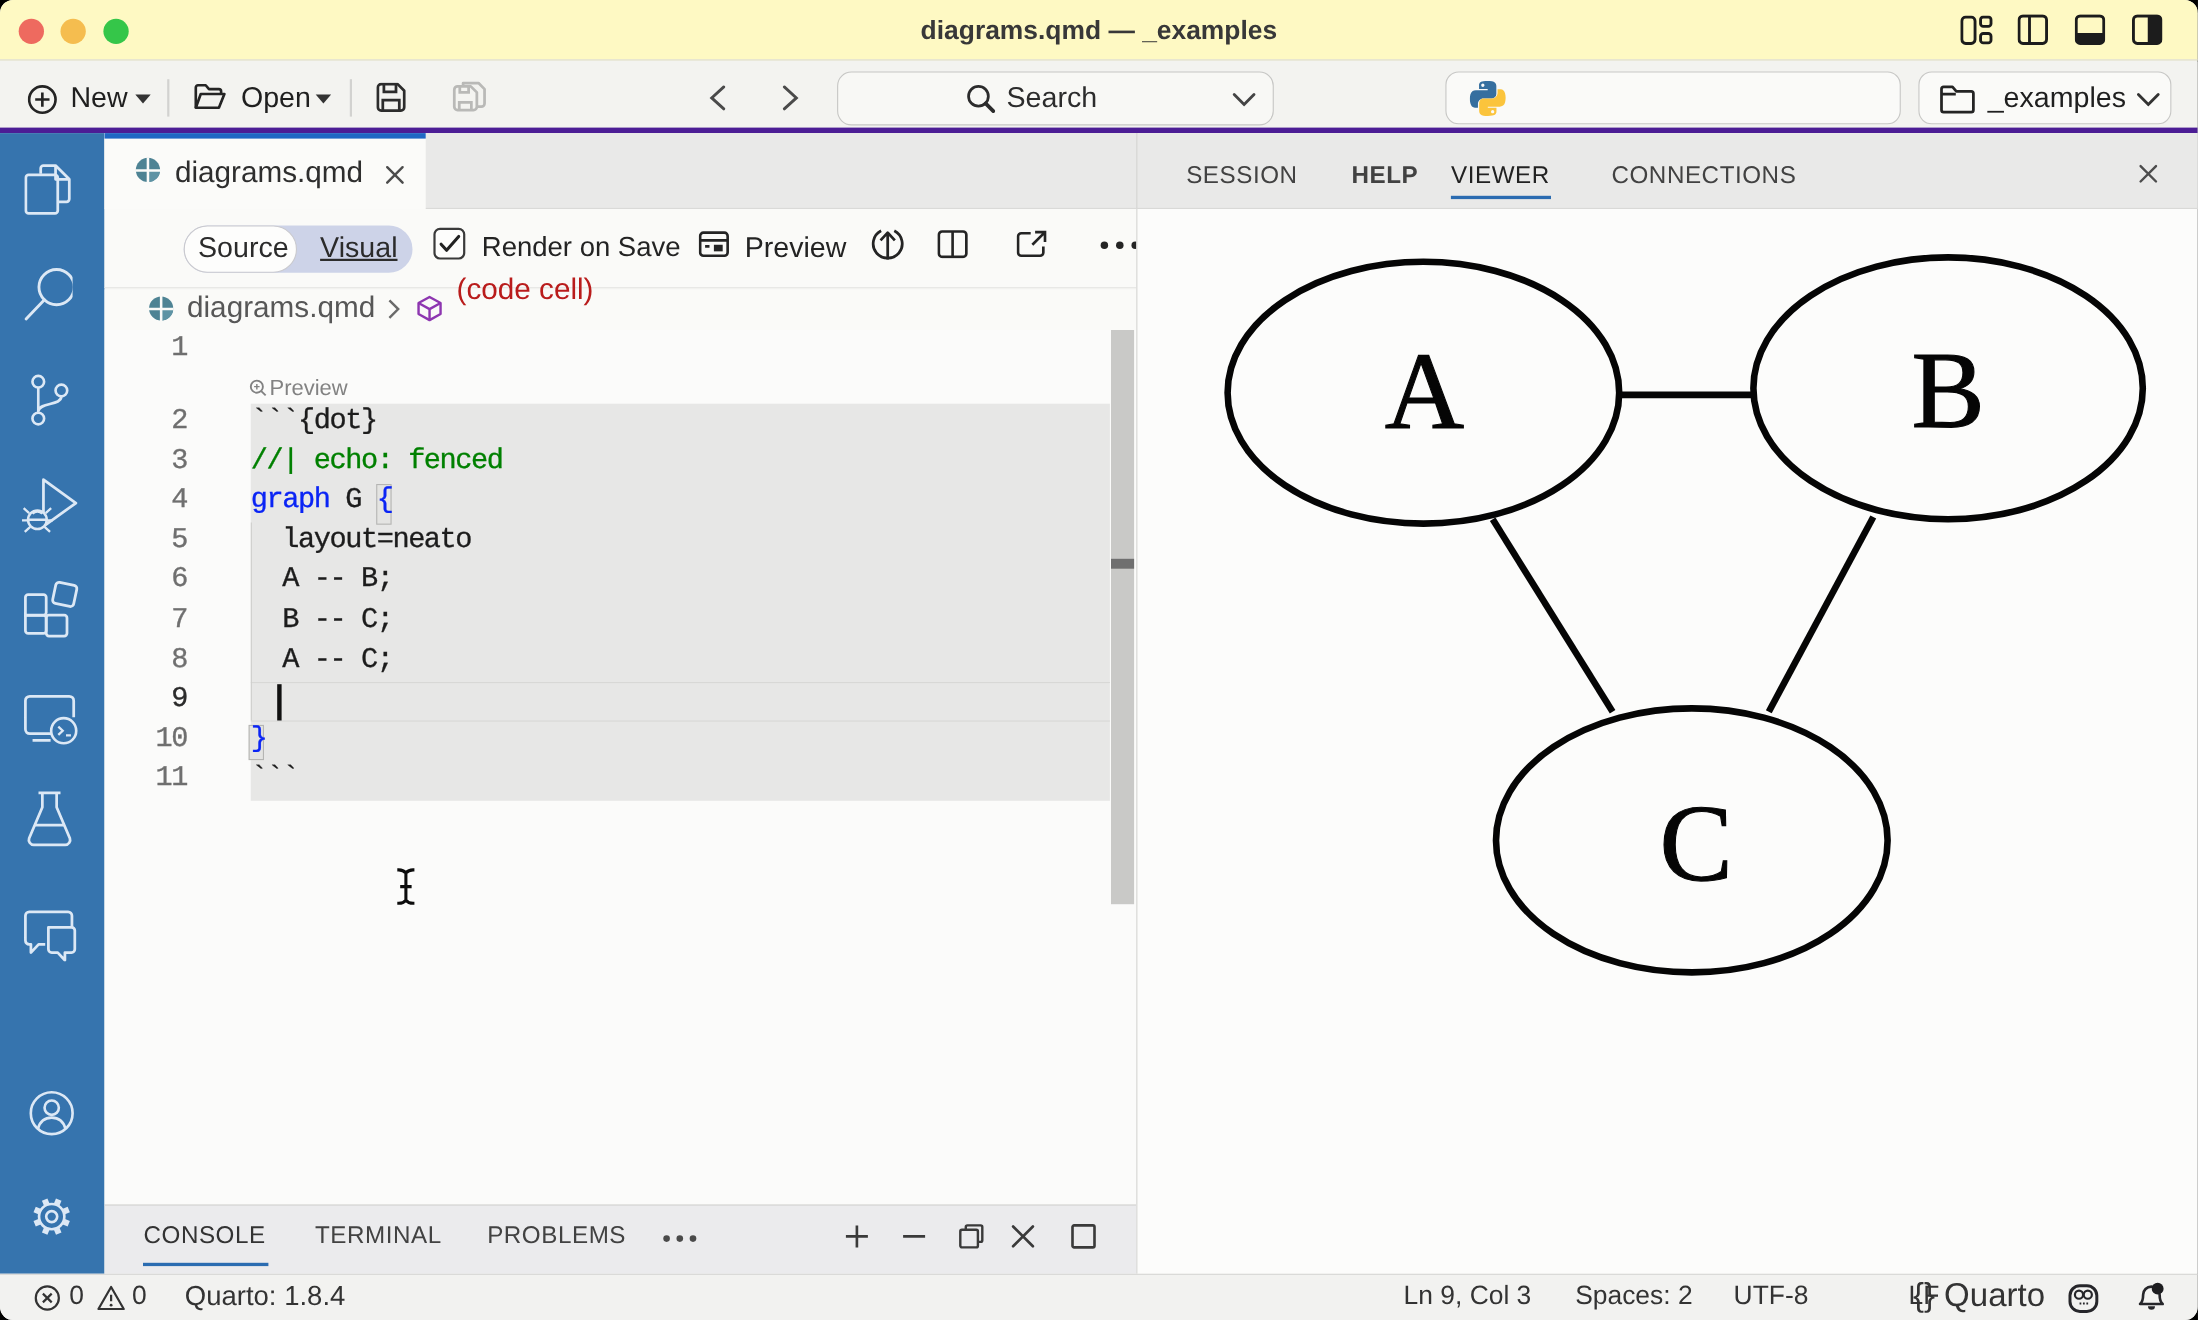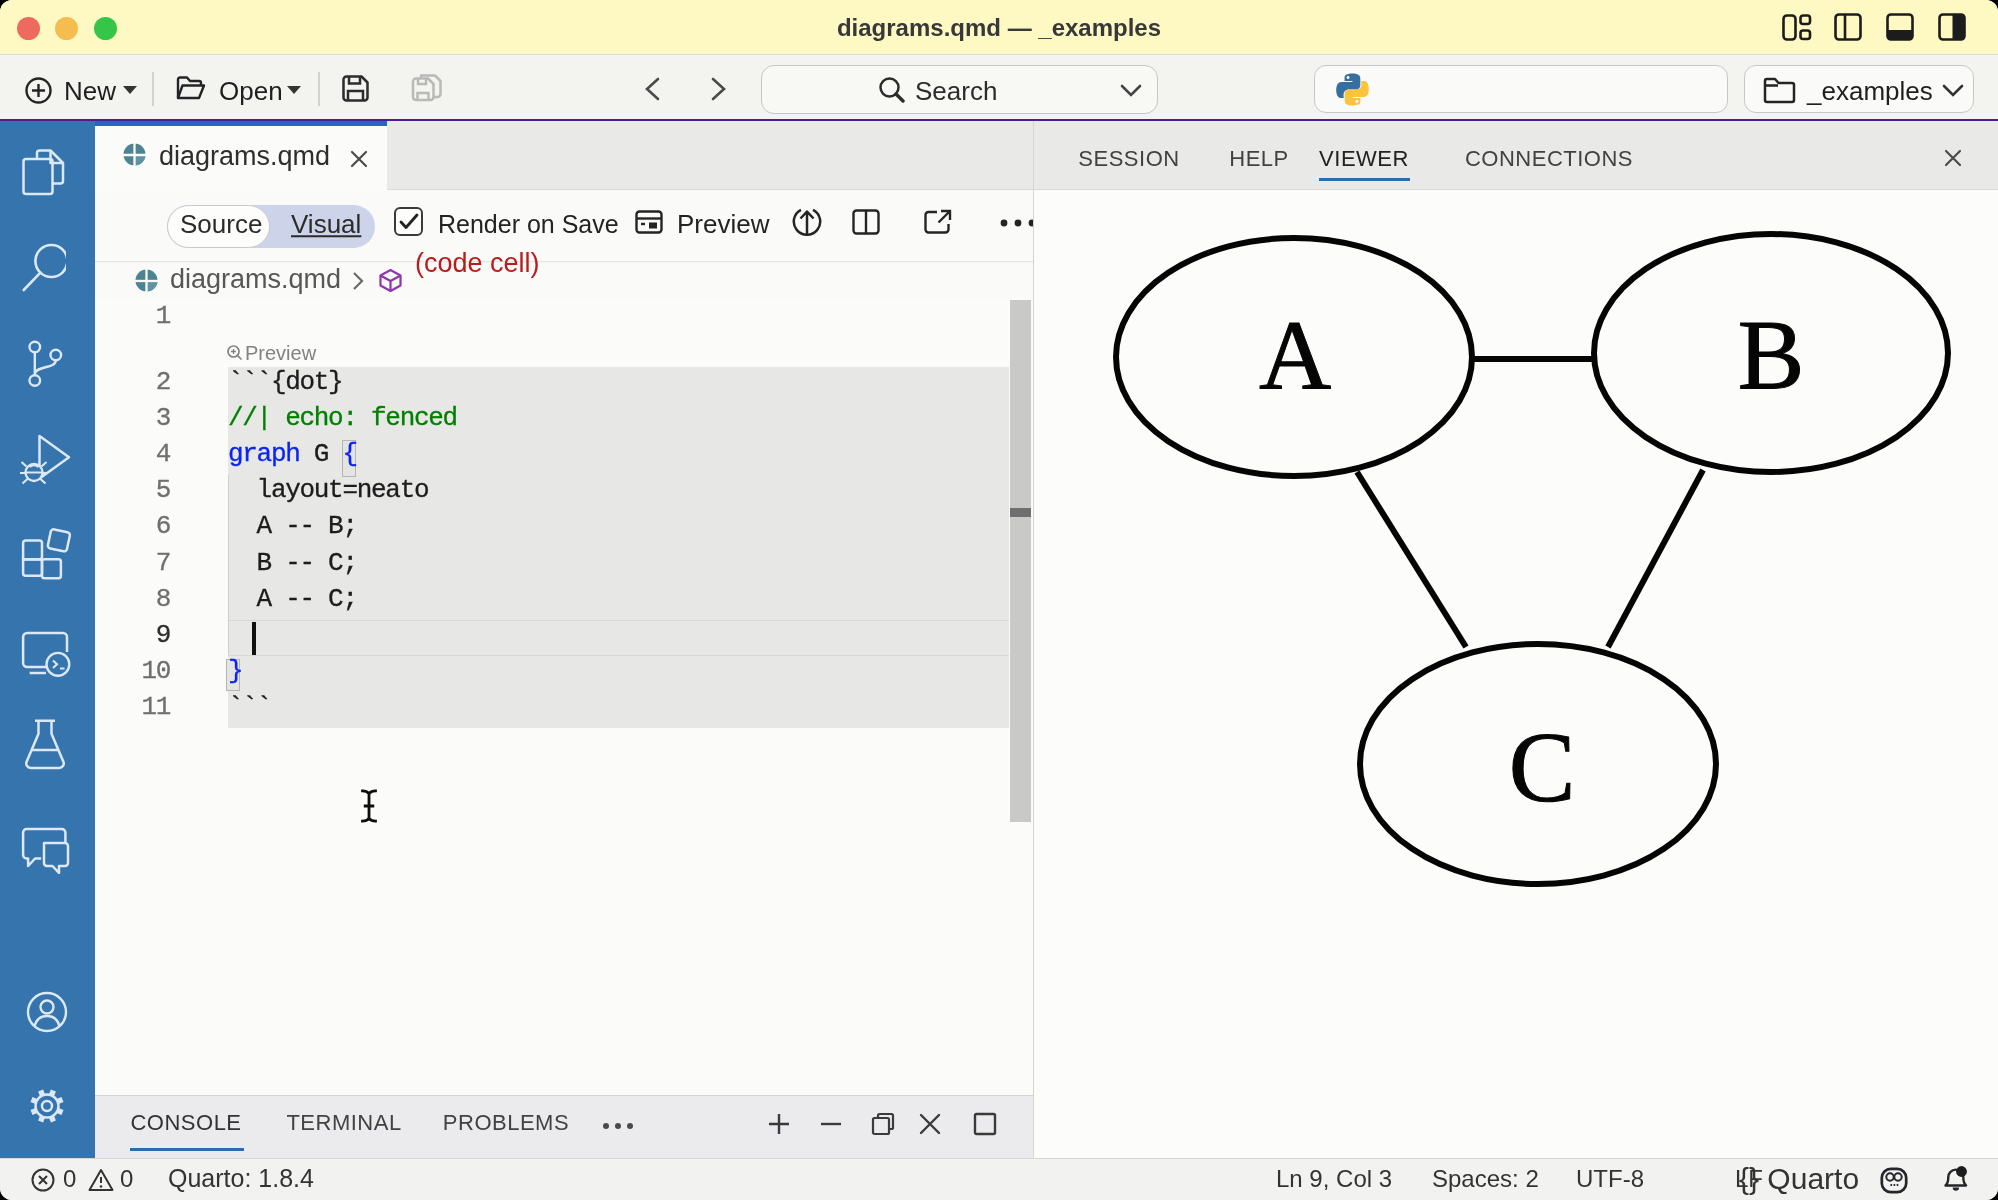--- a/index.html
+++ b/index.html
@@ -7,21 +7,21 @@
   #win{position:relative;width:1998px;height:1200px;border-radius:12px;overflow:hidden;
        background:#f4f4f1;font-family:"Liberation Sans",sans-serif;}
   .abs{position:absolute;}
   svg{display:block;}
   
   #titlebar{left:0;top:0;width:1998px;height:55px;background:#fef9c3;border-bottom:1px solid #d9d9d7;}
   .tl{position:absolute;top:17px;width:23px;height:23px;border-radius:50%;}
   #title{position:absolute;top:0;left:0;width:1998px;height:55px;line-height:55px;text-align:center;
          font-size:24px;font-weight:700;color:#383838;}
   
-  #toolbar{left:0;top:56px;width:1998px;height:65px;background:#f3f3f0;border-bottom:2px solid #4c1d95;}
+  #toolbar{left:0;top:56px;width:1998px;height:65px;background:#f3f3f0;border-bottom:5px solid #4c1d95;}
   .tbtxt{position:absolute;font-size:26px;color:#1f1f1f;top:50%;transform:translateY(-40%);}
   .vsep{position:absolute;top:16px;width:2px;height:34px;background:#d2d2d0;}
   .pillbtn{position:absolute;top:9px;height:48px;background:#fafaf8;border:1.5px solid #c7c7c5;border-radius:12px;}
   
   #sidebar{left:0;top:121px;width:95px;height:1037px;background:#3674ae;}
   .sbicon{position:absolute;left:47px;transform:translate(-50%,-50%);}
   
   #tabstrip{left:95px;top:121px;width:938px;height:69px;background:#e9e9e8;border-bottom:1px solid #dadad8;}
   #activetab{left:95px;top:121px;width:292px;height:69px;background:#fbfbf9;border-top:5px solid #2068c4;}
   
@@ -305,21 +305,21 @@
       <line x1="438" y1="169" x2="560" y2="169" stroke="#050505" stroke-width="6"></line>
       <line x1="323" y1="282" x2="432" y2="457" stroke="#050505" stroke-width="6"></line>
       <line x1="669" y1="280" x2="574" y2="457" stroke="#050505" stroke-width="6"></line>
       <text x="261" y="199" font-family="'Liberation Serif',serif" font-size="100" text-anchor="middle" fill="#050505" stroke="#050505" stroke-width="1">A</text>
       <text x="737" y="198" font-family="'Liberation Serif',serif" font-size="100" text-anchor="middle" fill="#050505" stroke="#050505" stroke-width="1">B</text>
       <text x="508" y="610" font-family="'Liberation Serif',serif" font-size="100" text-anchor="middle" fill="#050505" stroke="#050505" stroke-width="1">C</text>
     </svg>
   </div>
   <div class="abs" id="rheader">
     <span class="paneltab" style="left:95px;">SESSION</span>
-    <span class="paneltab" style="left:225px;">HELP</span>
+    <span class="paneltab" style="left:225px;font-weight:bold;">HELP</span>
     <span class="paneltab" style="left:330px;color:#222;">VIEWER</span>
     <div class="abs" style="left:285px;top:57px;width:91px;height:3px;background:#2b6cb1;"></div>
     <span class="paneltab" style="left:515px;">CONNECTIONS</span>
     <svg class="abs" style="left:910px;top:28px" width="18" height="18" viewBox="0 0 18 18">
       <path d="M2 2 L16 16 M16 2 L2 16" stroke="#4c4c4c" stroke-width="2.2" stroke-linecap="round"></path>
     </svg>
   </div>
 
   <div class="abs" id="statusbar">
     <svg class="abs" style="left:31px;top:9px" width="24" height="24" viewBox="0 0 24 24">

